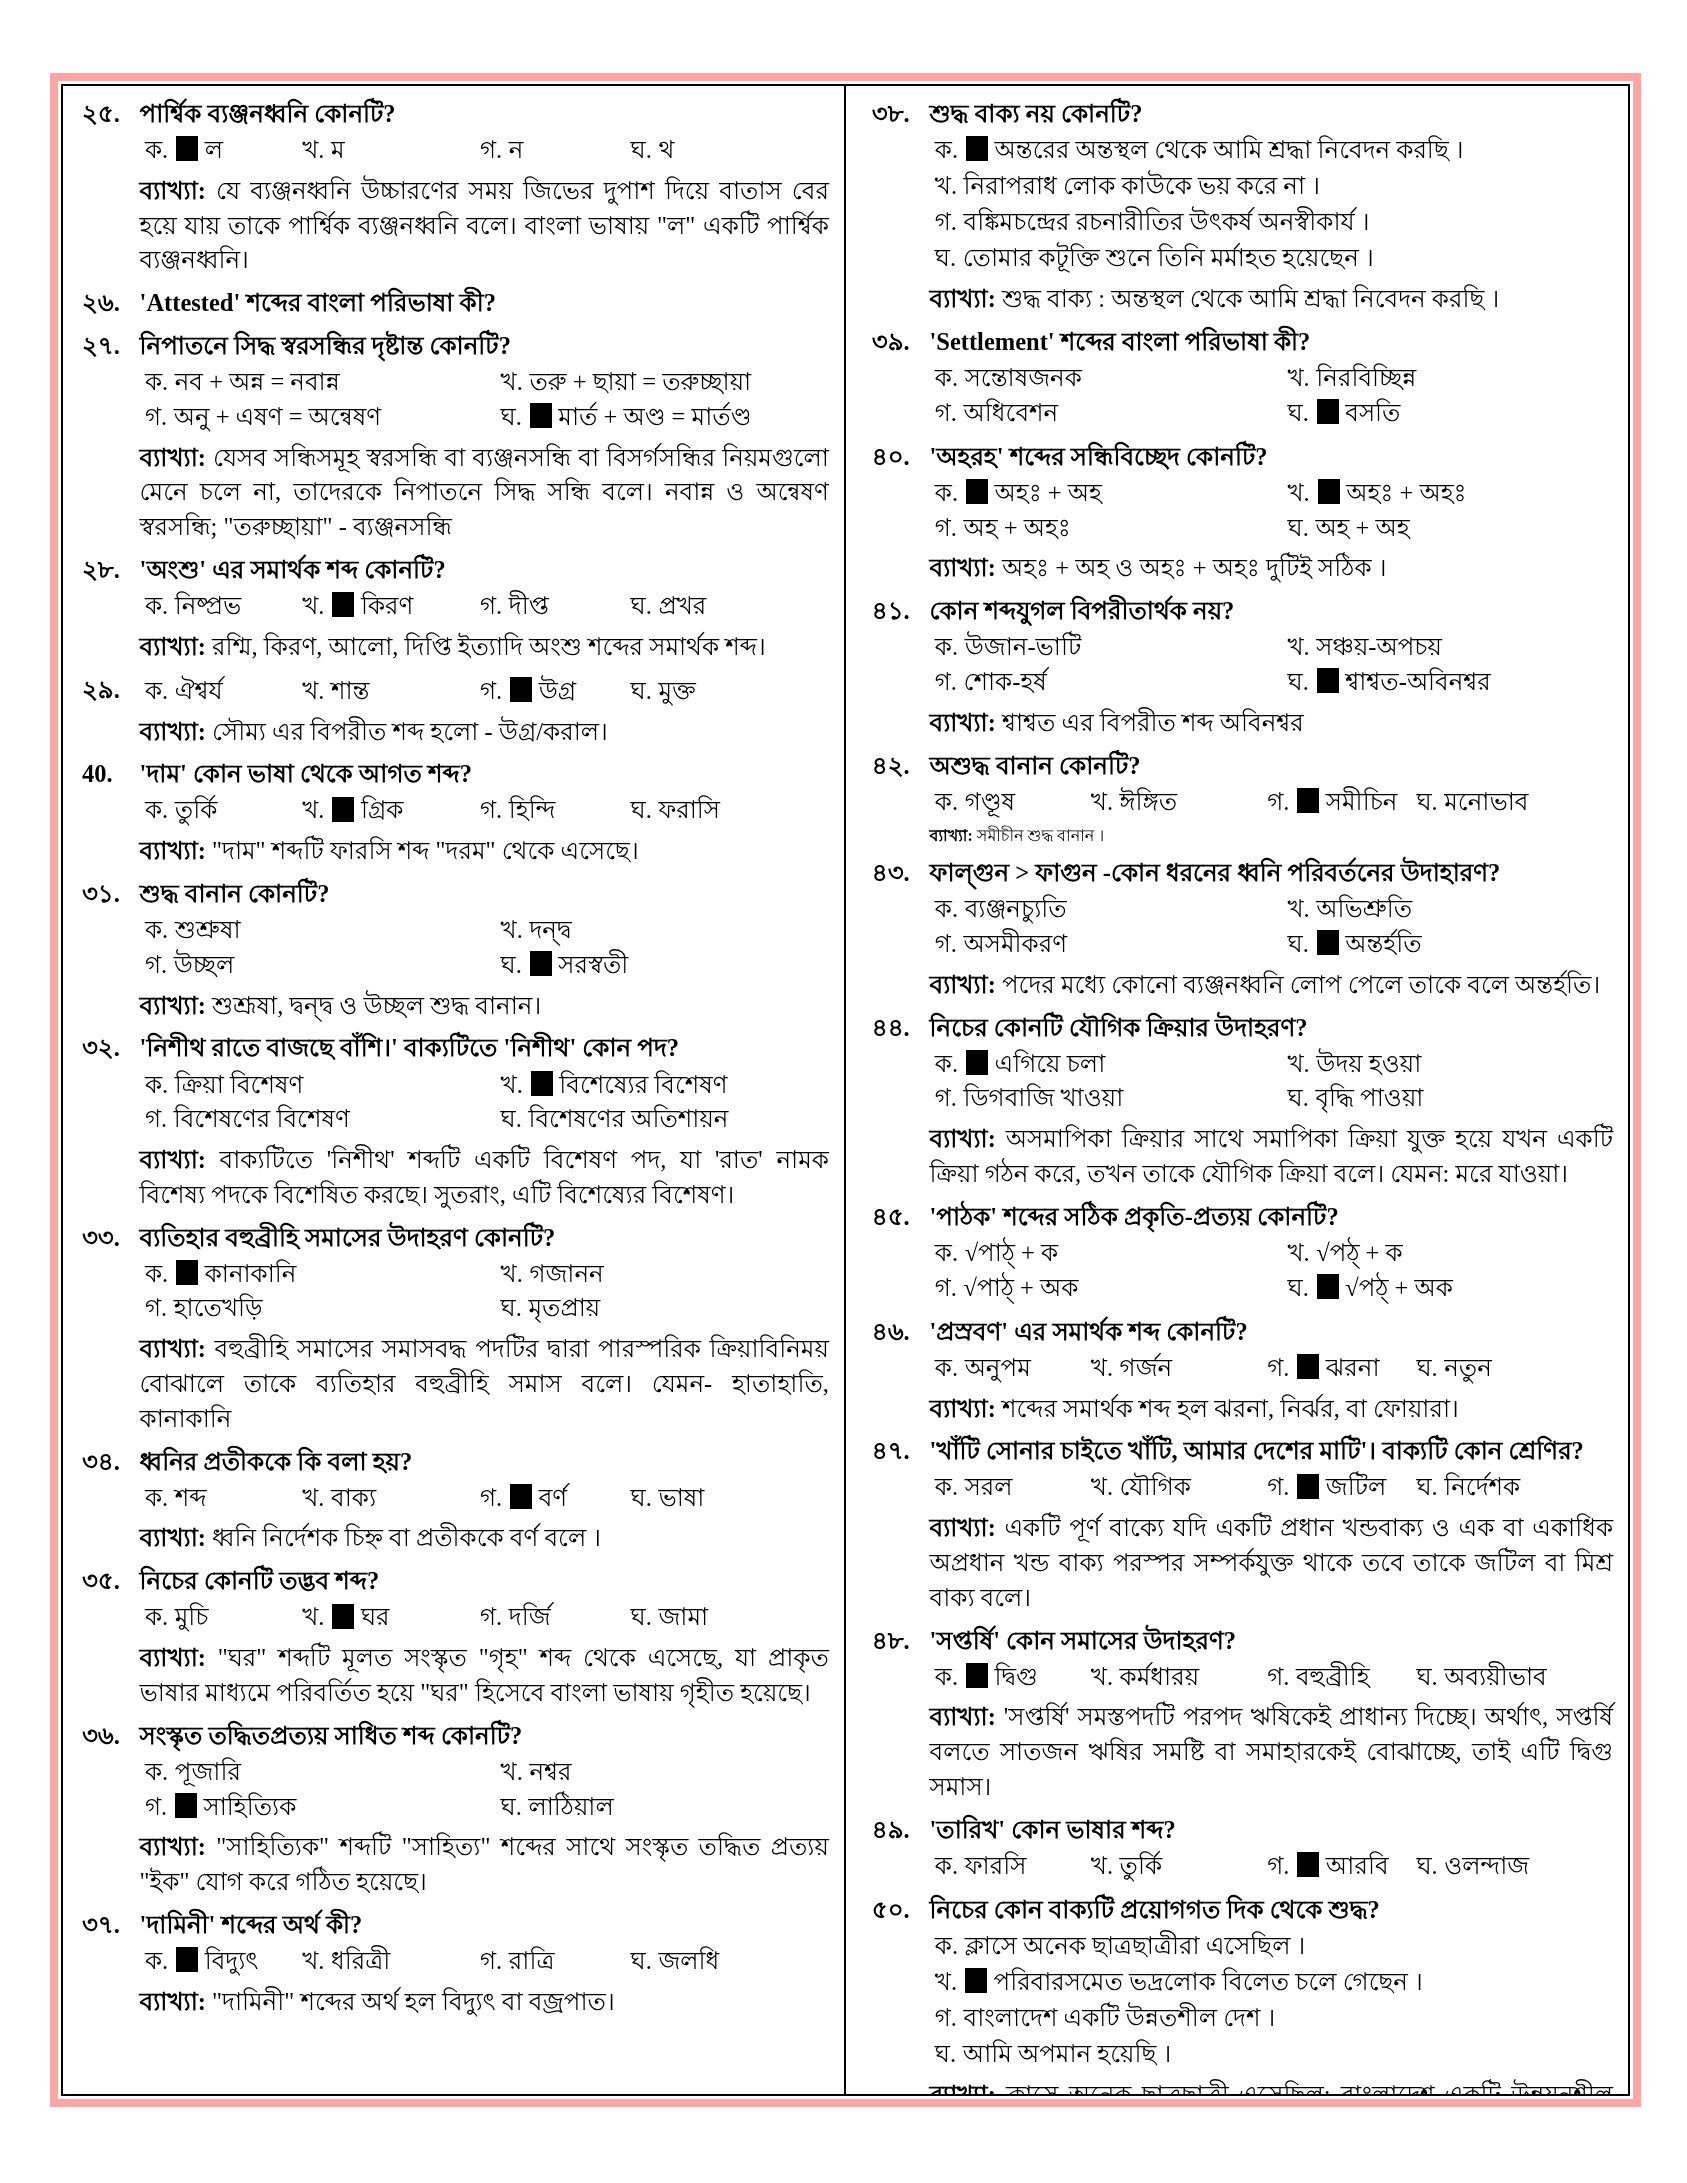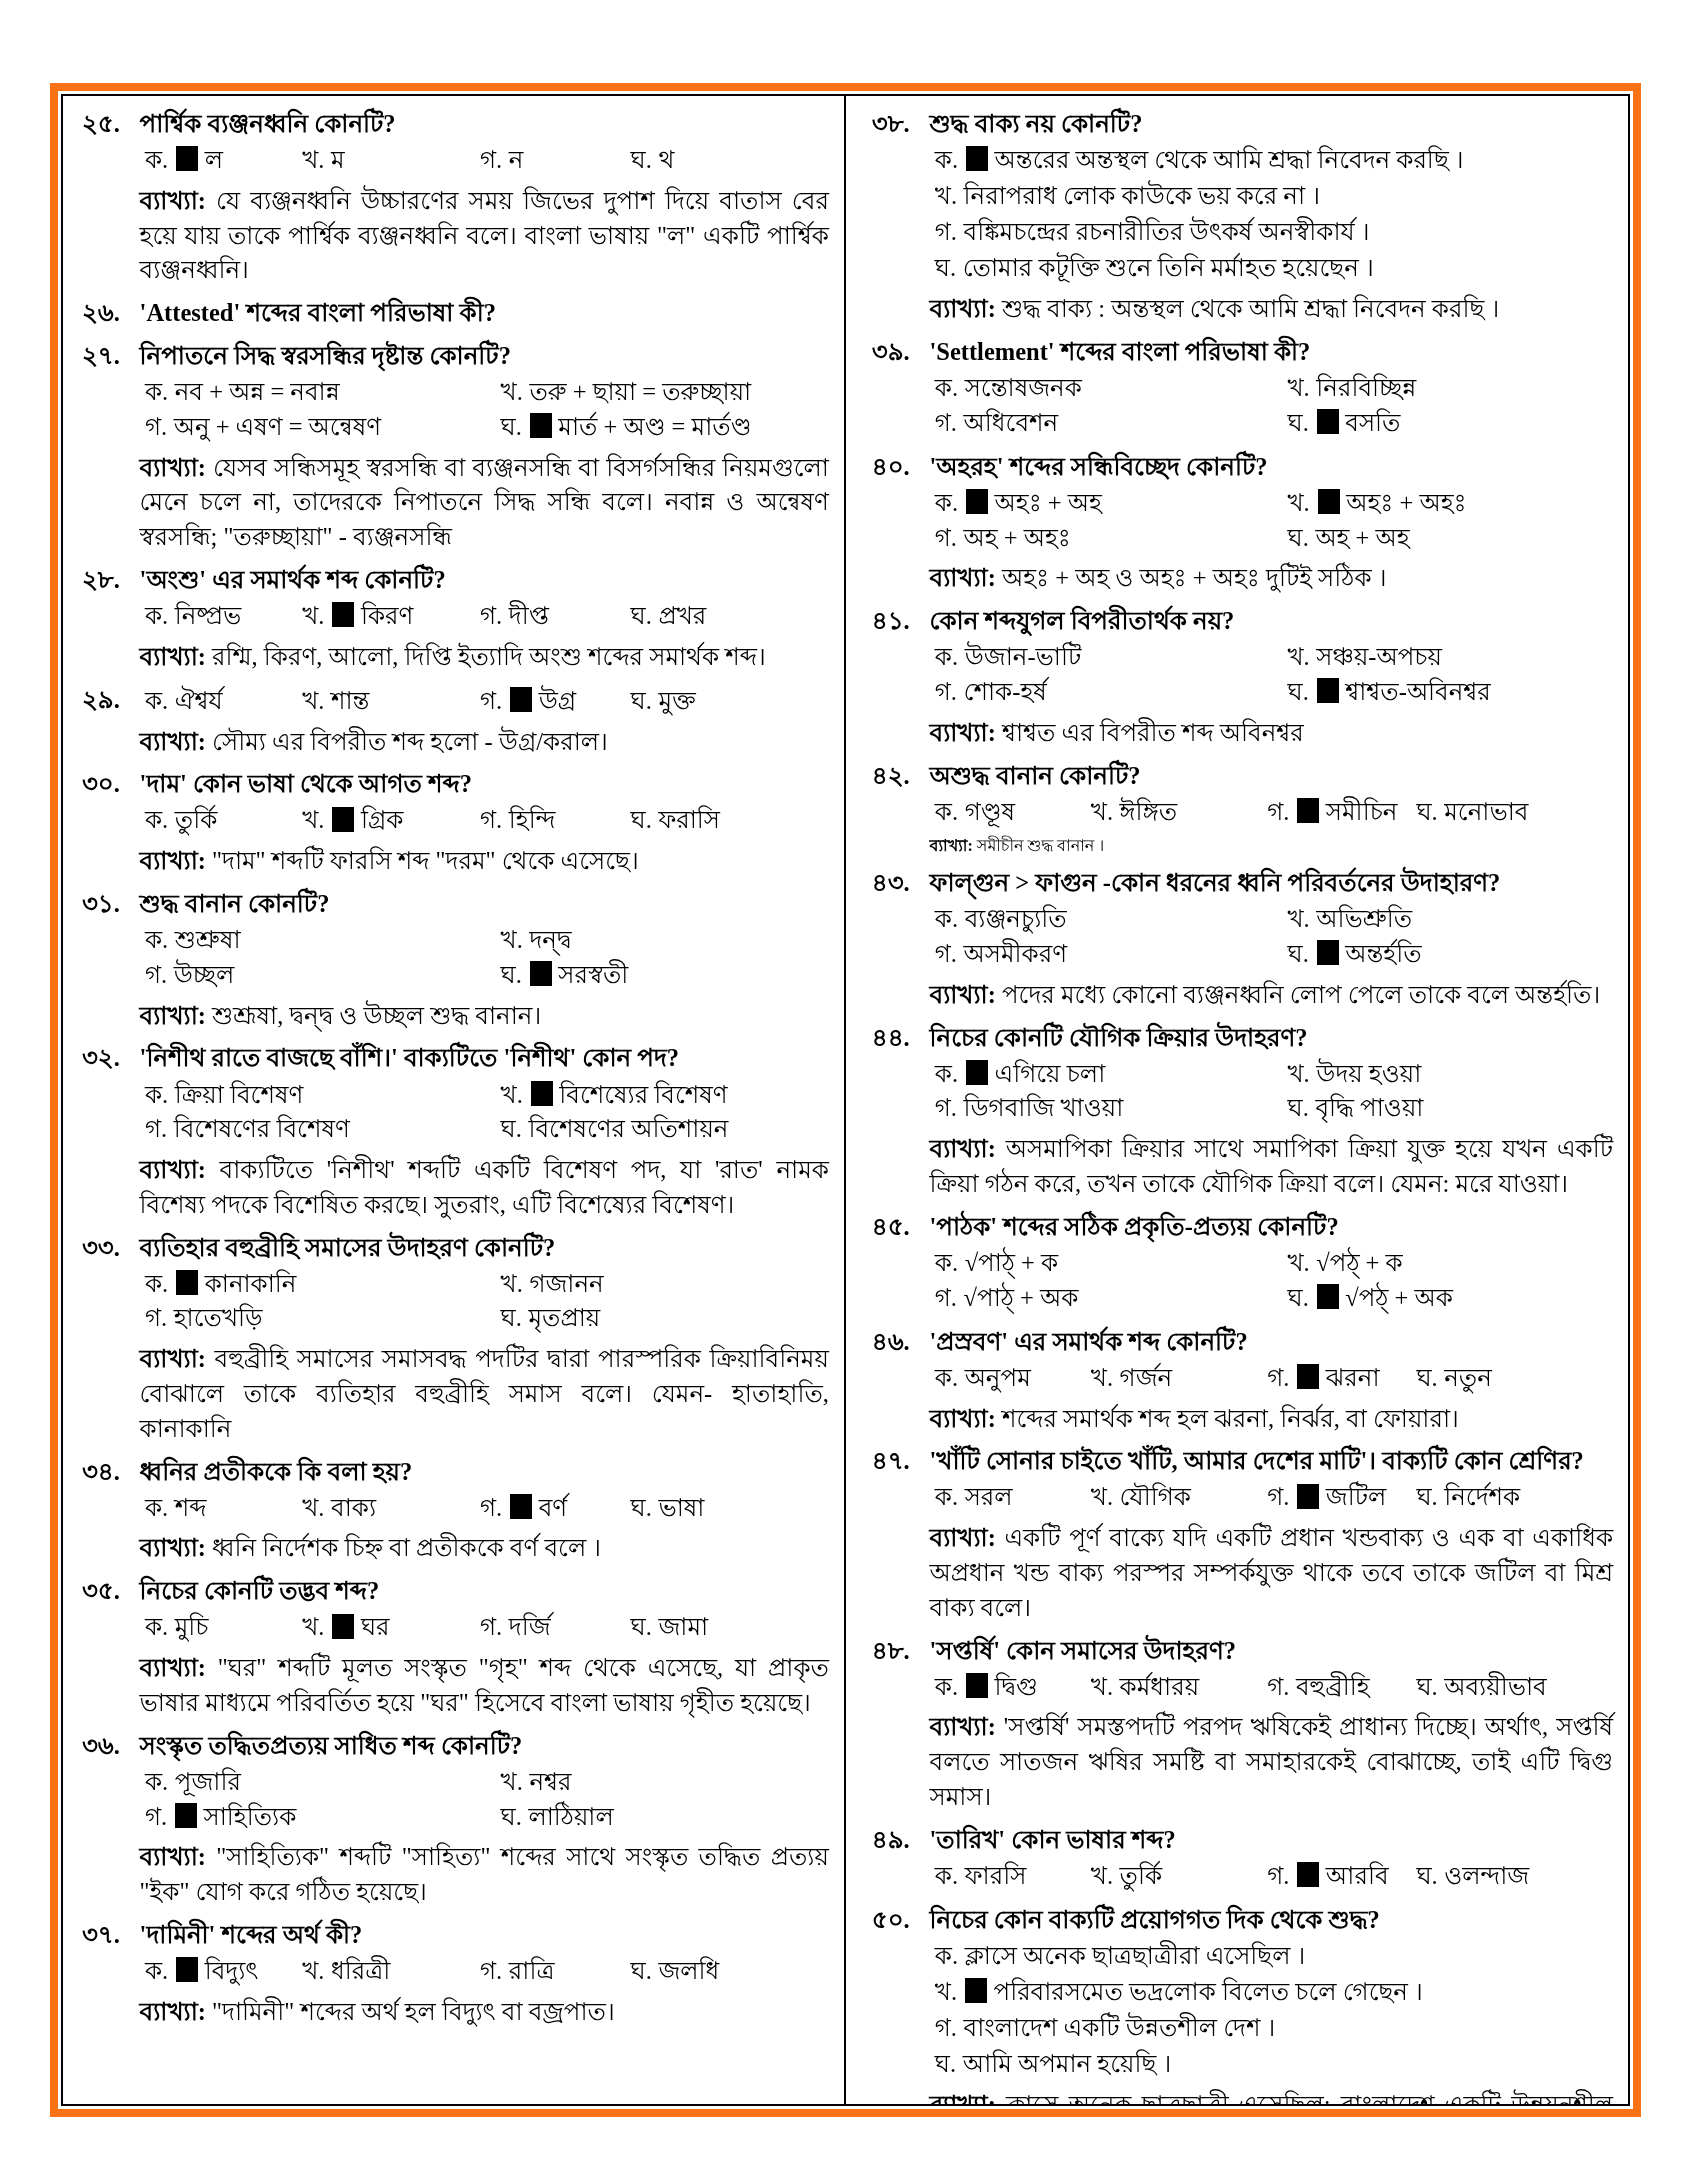--- a/index.html
+++ b/index.html
@@ -2,22 +2,22 @@
 <html style="font-size:10.6px"><head>
 <meta charset="utf-8">
 <style>
   html,body{margin:0;padding:0;}
   body{
     width:1687px;height:2183px;background:#ffffff;position:relative;
     font-family:"Liberation Serif","DejaVu Serif",serif;
     font-size:24.5px;line-height:1.42;color:#000;
   }
   .sheet-frame{
-    position:absolute;left:50px;top:83px;width:1591px;height:2034px;
-    box-sizing:border-box;border:8px solid #f97316;padding:3.3px;background:#fff;
+    position:absolute;left:50px;top:73px;width:1591px;height:2034px;
+    box-sizing:border-box;border:8px solid #fca5a5;padding:3.3px;background:#fff;
   }
   .sheet-inner{
     box-sizing:border-box;border:2px solid #000;width:100%;height:100%;
     display:flex;overflow:hidden;
   }
   .col{width:50%;box-sizing:border-box;padding:10.6px 14.6px 9.3px 9.3px;}
   .col-left{border-right:2px solid #000;}
   .col-right{padding-left:17px;}
   .q{display:flex;margin-bottom:8px;}
   .qno{flex:0 0 67px;font-weight:bold;box-sizing:border-box;padding-left:9.3px;white-space:nowrap;}
@@ -104,21 +104,21 @@
               <span class="opt"><span class="optletter">গ.</span><span class="sq"></span><span class="opttext">উগ্র</span></span>
               <span class="opt"><span class="optletter">ঘ.</span><span class="opttext">মুক্ত</span></span>
             </div>
       <div class="expl">
         <span class="explabel">ব্যাখ্যা:</span>
         <span class="expltext">সৌম্য এর বিপরীত শব্দ হলো - উগ্র/করাল।</span>
       </div>
     </div>
   </div>
         <div class="q">
-    <div class="qno">৩০.</div>
+    <div class="qno">40.</div>
     <div class="qbody">
       <div class="qtitle">'দাম' কোন ভাষা থেকে আগত শব্দ?</div>
       <div class="opts layout-row4">
               <span class="opt"><span class="optletter">ক.</span><span class="opttext">তুর্কি</span></span>
               <span class="opt"><span class="optletter">খ.</span><span class="sq"></span><span class="opttext">গ্রিক</span></span>
               <span class="opt"><span class="optletter">গ.</span><span class="opttext">হিন্দি</span></span>
               <span class="opt"><span class="optletter">ঘ.</span><span class="opttext">ফরাসি</span></span>
             </div>
       <div class="expl">
         <span class="explabel">ব্যাখ্যা:</span>

